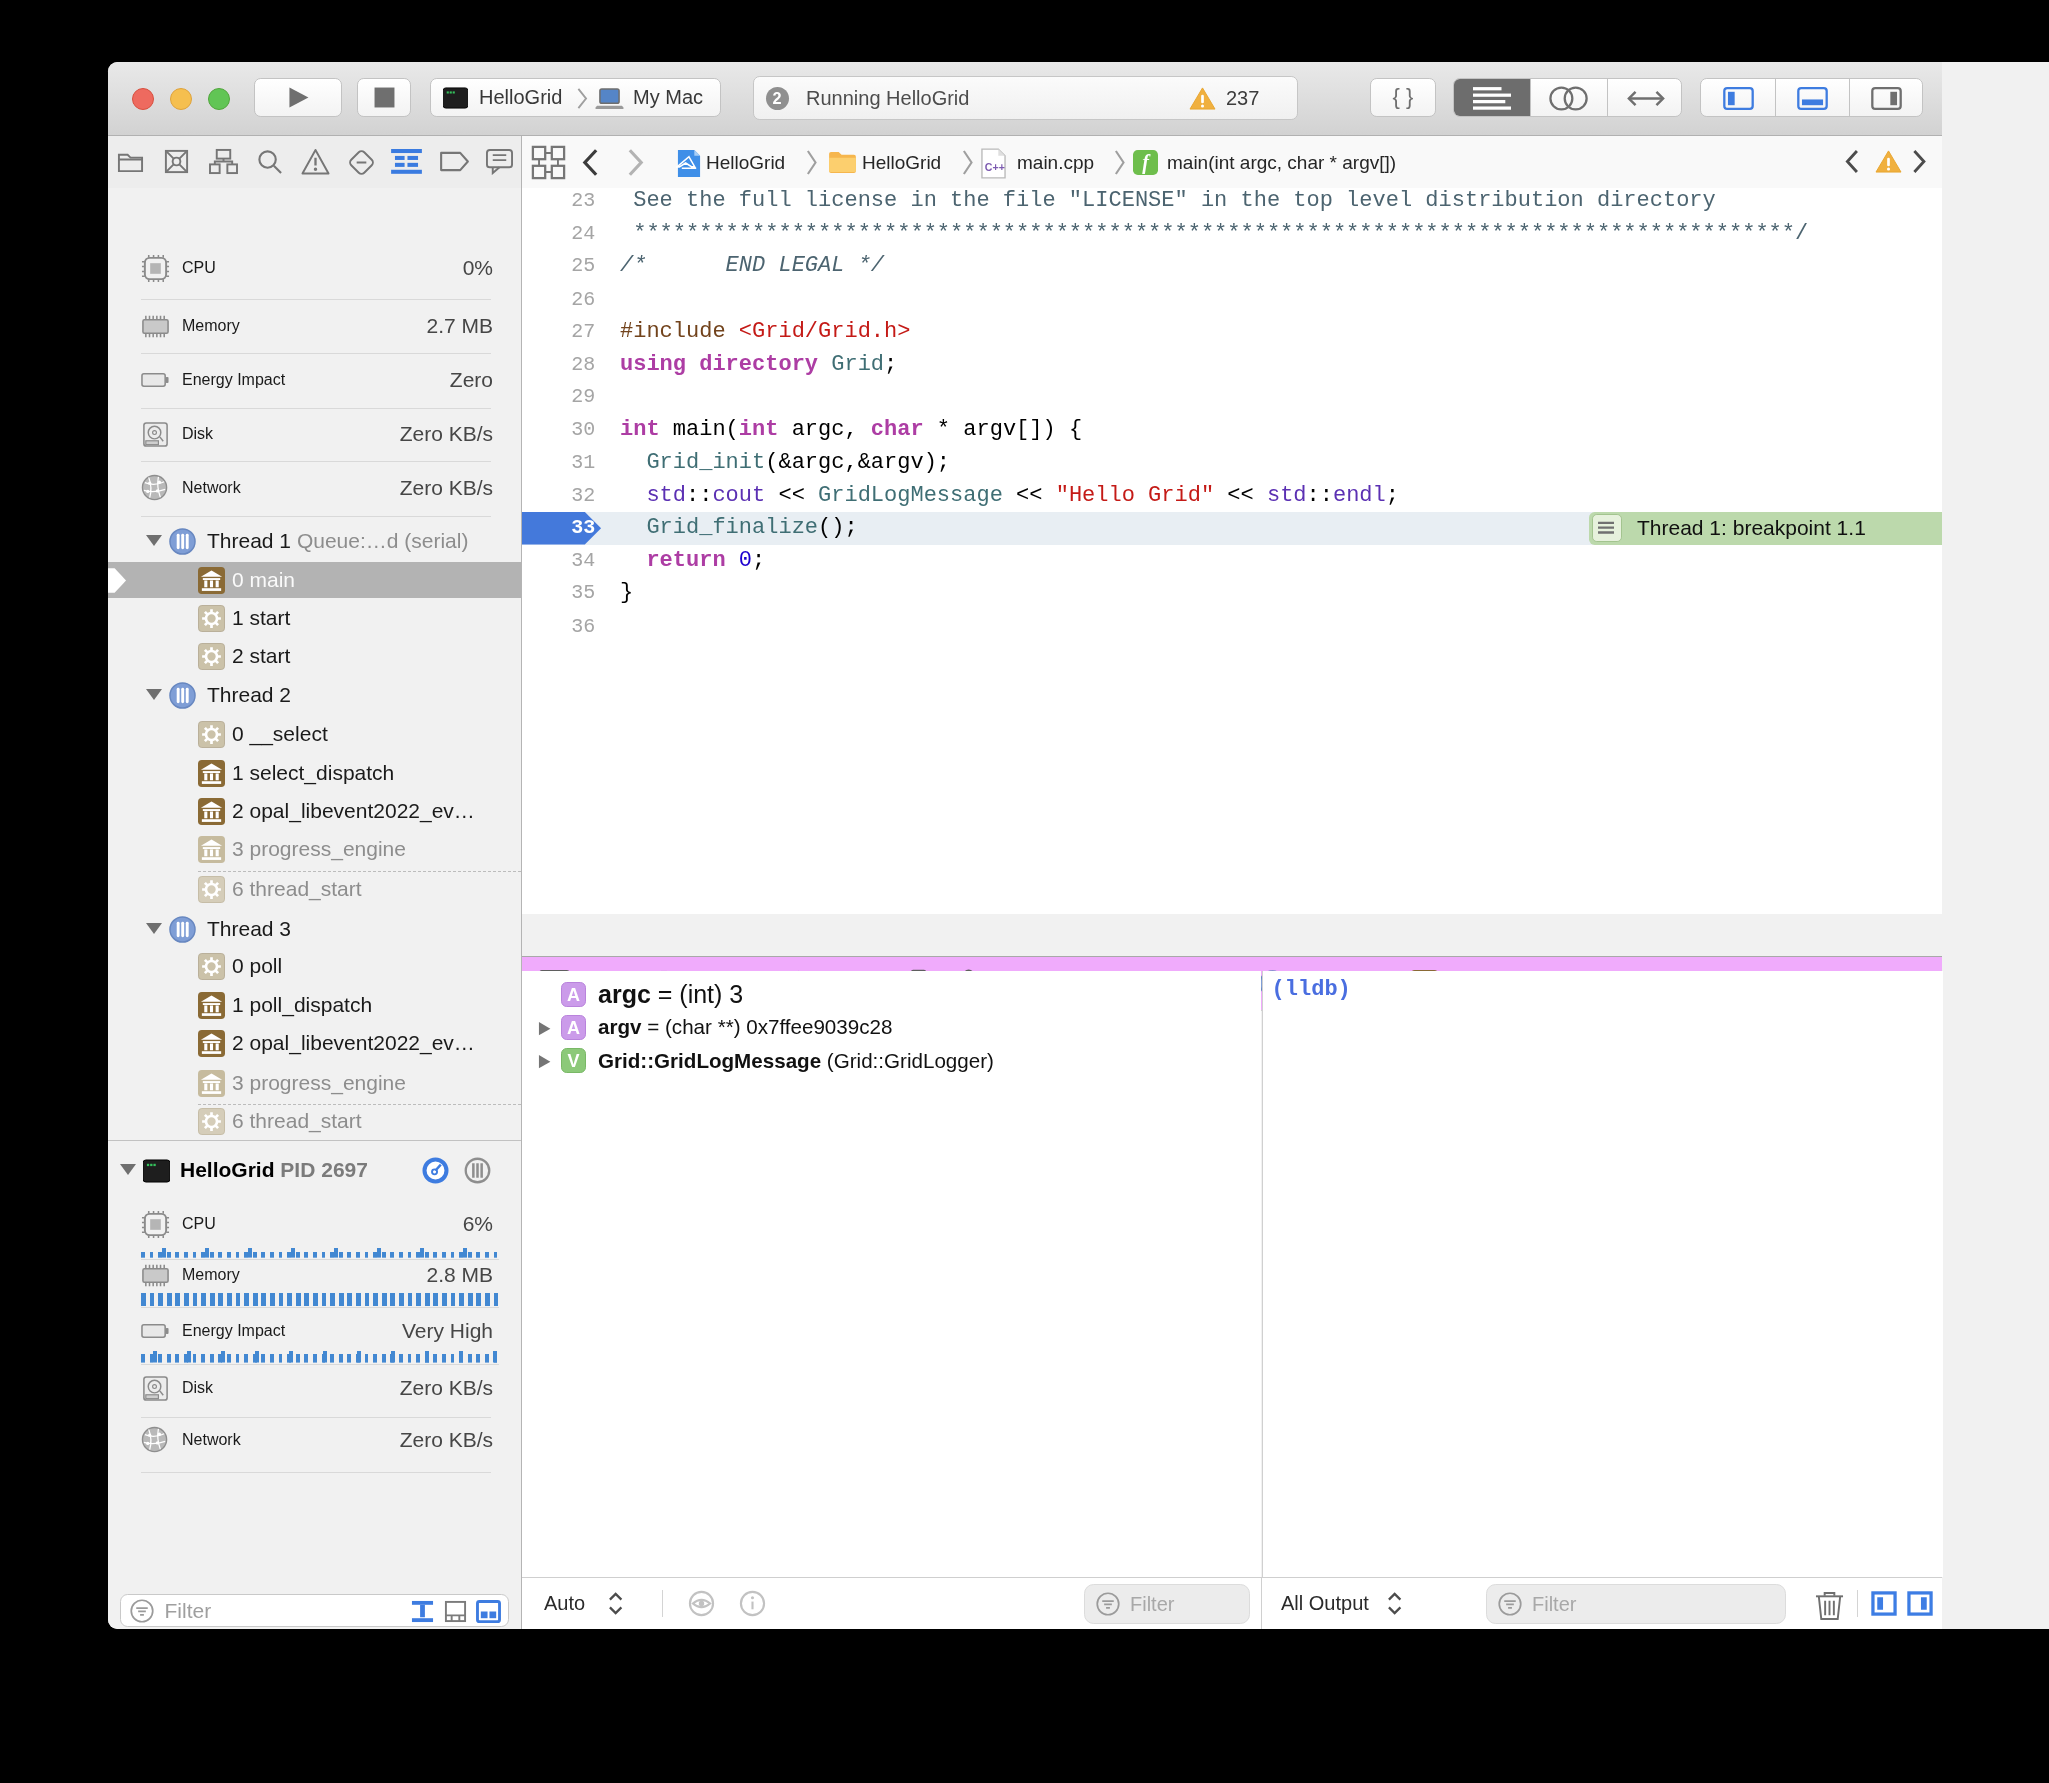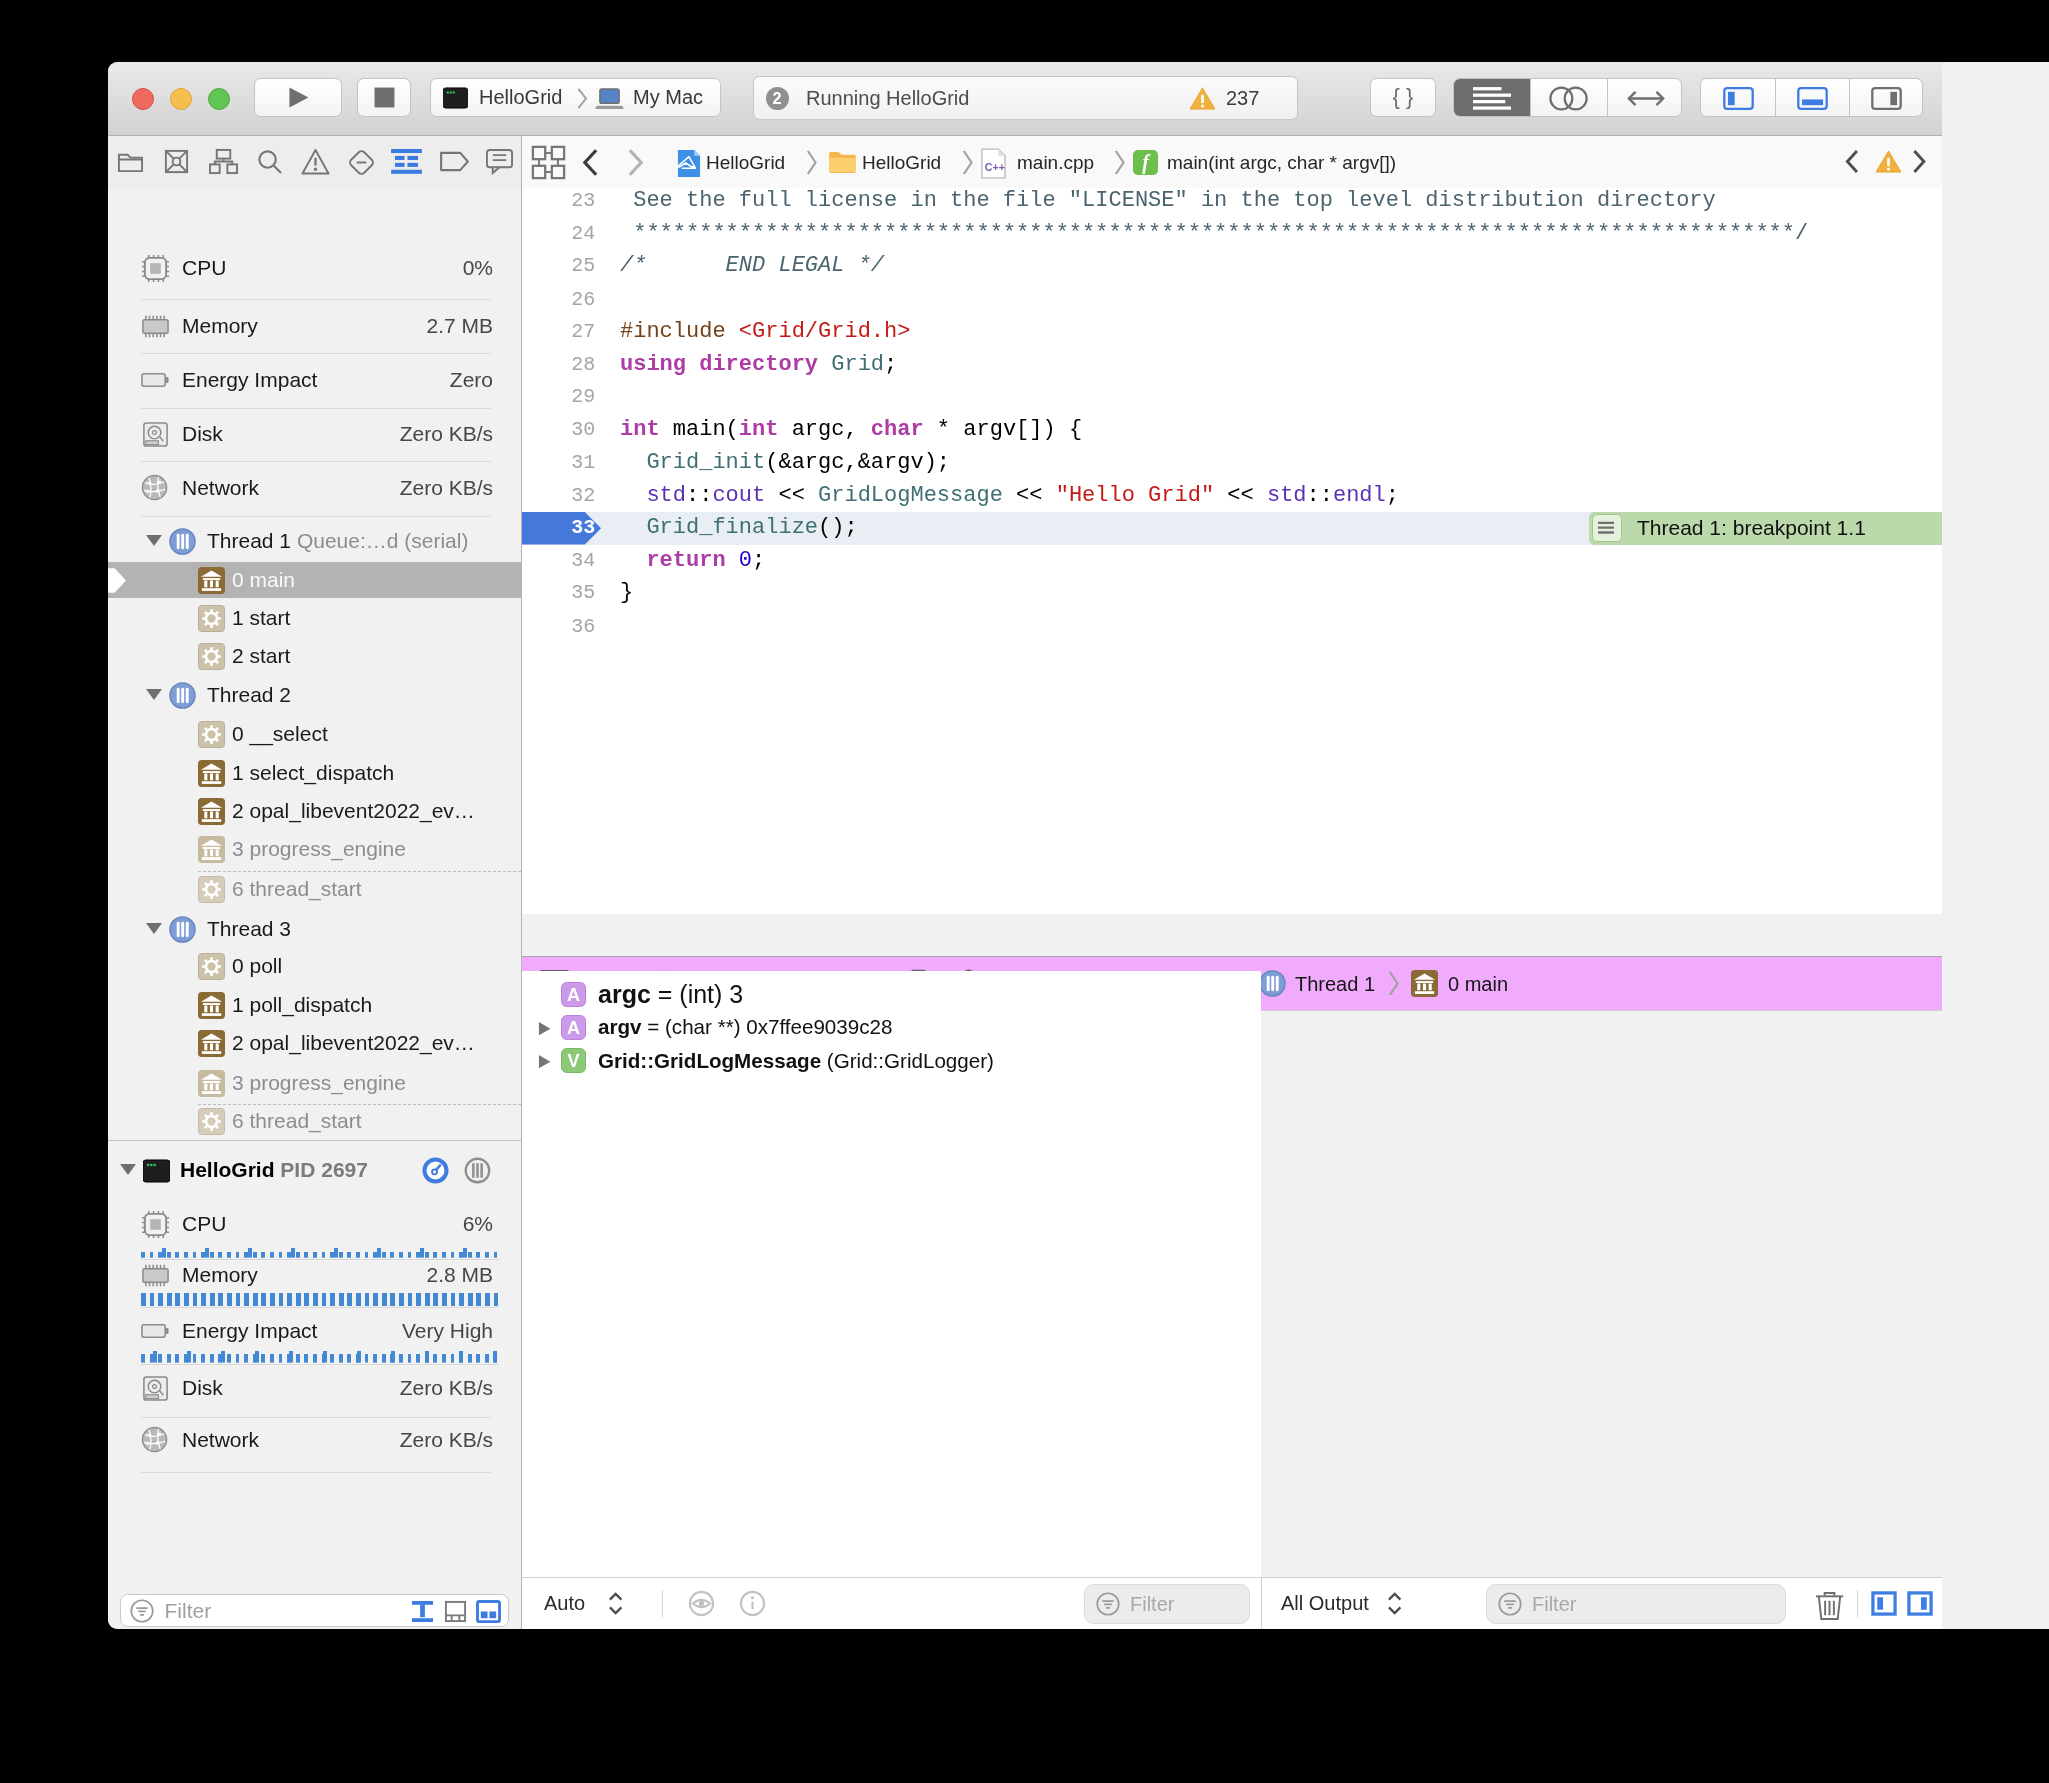--- a/index.html
+++ b/index.html
@@ -10,21 +10,21 @@
 #row2L{position:absolute;left:0;top:74px;width:413px;height:53px;background:#ededed;border-bottom:1px solid #c6c6c6}
 #row2R{position:absolute;left:414px;top:74px;width:1420px;height:53px;background:#f9f9f9;border-bottom:1px solid #c6c6c6}
 #vdiv{position:absolute;left:413px;top:74px;width:1px;height:1493px;background:#b4b4b4}
 #sidebar{position:absolute;left:0;top:126px;width:413px;height:1441px;background:#f1f1f1;overflow:hidden}
 #editor{position:absolute;left:414px;top:126px;width:1420px;height:726px;background:#fff;overflow:hidden}
 #debugbar{position:absolute;left:414px;top:894px;width:1420px;height:55px;background:#f0abfc;border-top:1px solid #a9a9a9;border-bottom:1px solid #cfcfcf}
 #vars{position:absolute;left:414px;top:909px;width:739px;height:606px;background:#fff}
 #consol{position:absolute;left:1154px;top:909px;width:681px;height:606px;background:#fff;border-left:1px solid #d0d0d0}
 #bottombar{position:absolute;left:414px;top:1515px;width:1420px;height:52px;background:#fff;border-top:1px solid #cfcfcf}
 .srow{position:absolute;left:0;width:413px;height:38px}
-.slabel{position:absolute;left:74px;font-size:21px;color:#1a1a1a;line-height:38px;white-space:nowrap}
+.slabel{position:absolute;left:74px;font-size:16px;color:#1a1a1a;line-height:38px;white-space:nowrap}
 .sval{position:absolute;right:28px;font-size:21px;color:#464646;line-height:38px;text-align:right;white-space:nowrap}
 .ssep{position:absolute;left:33px;width:350px;height:1px;background:#d9d9d9}
 .tri{width:0;height:0;border-left:8.6px solid transparent;border-right:8.6px solid transparent;border-top:11.5px solid #6f6f6f;position:absolute}
 .fico{position:absolute;width:27px;height:27px;border-radius:3.8px}
 .ftxt{position:absolute;left:124px;font-size:21px;color:#1a1a1a;line-height:38px;white-space:nowrap}
 .dim{color:#8d8d8d}
 .cl{position:absolute;left:98px;font-family:"Liberation Mono",monospace;font-size:22px;line-height:32.5px;white-space:pre;color:#000}
 .ln{position:absolute;left:16.3px;width:57px;font-family:"Liberation Mono",monospace;font-size:20px;line-height:32.5px;text-align:right;color:#a5a5a5}
 .kw{color:#ad3da4;font-weight:bold}
 .cm{color:#4c6470}
@@ -694,20 +694,23 @@
         <polygon points="2,1 14,8 2,15" fill="#757575"></polygon>
       </svg>
     <div class="abs" style="left:39px;top:44px;width:25px;height:25px;background:#cb9bea;border:1px solid #b983dc;border-radius:5.7px;color:#fff;font-size:18px;font-weight:bold;text-align:center;line-height:24px">A</div>
     <div class="abs" style="left:76px;top:38px;line-height:36px;font-size:20.6px;color:#111"><b>argv</b> = (char **) 0x7ffee9039c28</div>
     <svg class="abs" style="left:15.3px;top:83px" width="15.3" height="15.3" viewBox="0 0 16 16">
         <polygon points="2,1 14,8 2,15" fill="#757575"></polygon>
       </svg>
     <div class="abs" style="left:39px;top:77px;width:25px;height:25px;background:#8cc979;border:1px solid #79b866;border-radius:5.7px;color:#fff;font-size:18px;font-weight:bold;text-align:center;line-height:24px">V</div>
     <div class="abs" style="left:76px;top:72px;line-height:36px;font-size:20.6px;color:#111"><b>Grid::GridLogMessage</b> (Grid::GridLogger)</div>
   </div>
+  <div id="consol">
+    <div class="abs" style="left:8.6px;top:2.9px;font-family:'Liberation Mono',monospace;font-size:22px;font-weight:bold;color:#4a6ee0;line-height:32.5px">(lldb)</div>
+  </div>
   <div id="bottombar">
     <div class="abs" style="left:739px;top:0;width:1px;height:51px;background:#d0d0d0"></div>
     <div class="abs" style="left:22px;top:0;line-height:51px;font-size:20px;color:#2a2a2a">Auto</div>
     <svg class="abs" style="left:86px;top:14.3px" width="15.3" height="23" viewBox="0 0 16 24">
         <g fill="none" stroke="#4c4c4c" stroke-width="2.4">
           <path d="M2 8 L8 2 L14 8 M2 16 L8 22 L14 16"></path>
         </g>
       </svg>
     <div class="abs" style="left:140px;top:12.4px;width:1px;height:27px;background:#d4d4d4"></div>
     <svg class="abs" style="left:164px;top:12.4px" width="31" height="27" viewBox="0 0 32 28">

